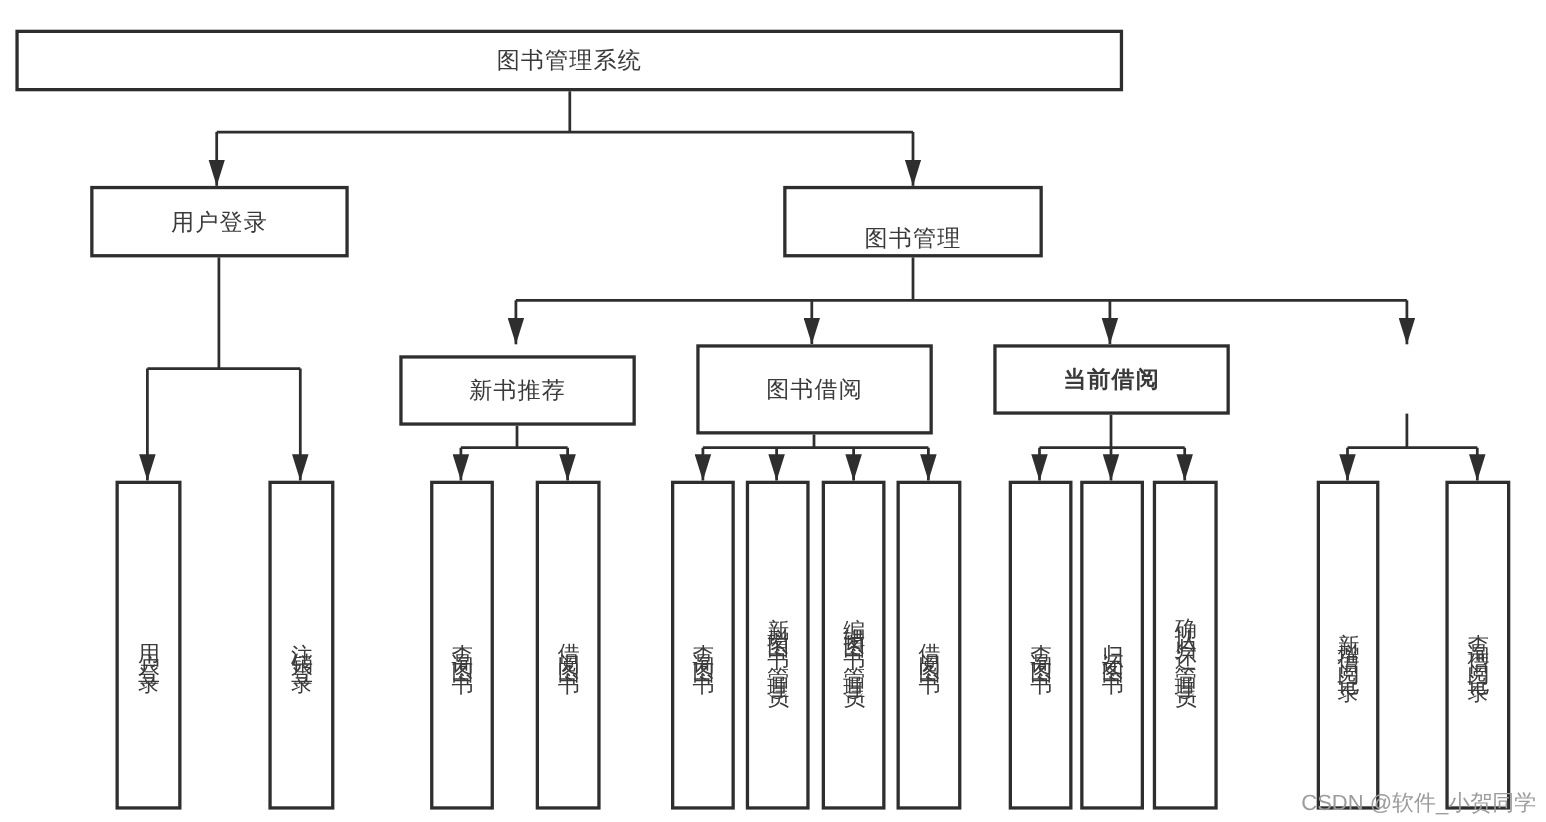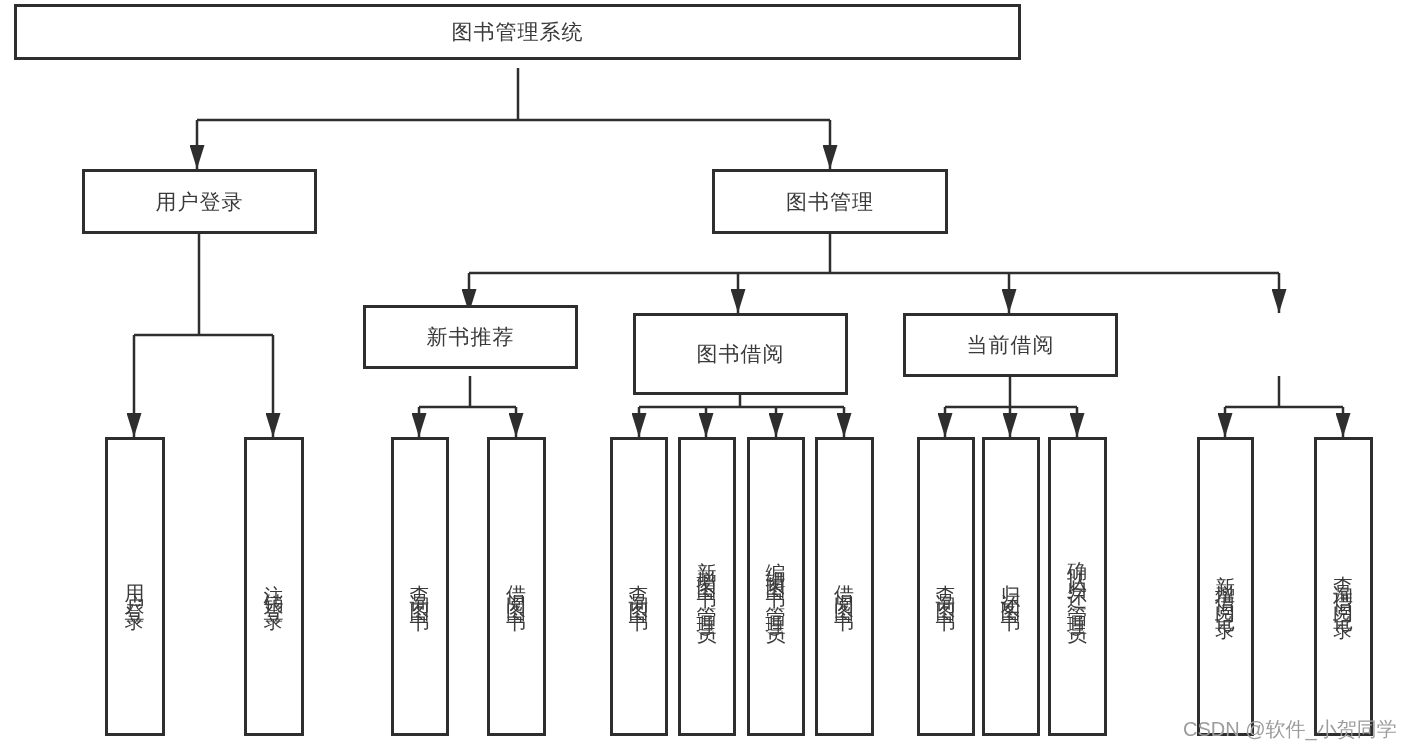--- a/index.html
+++ b/index.html
@@ -103,38 +103,38 @@
       <path d="M1010 407 V437" marker-end="url(#arrow)"></path>
       <path d="M1077 407 V437" marker-end="url(#arrow)"></path>
 
       <path d="M1279 376 V407"></path>
       <path d="M1225 407 H1343"></path>
       <path d="M1225 407 V437" marker-end="url(#arrow)"></path>
       <path d="M1343 407 V437" marker-end="url(#arrow)"></path>
     </g>
   </svg>
 
-  <div class="node h-node" style="left:14px; top:4px; width:1007px; height:56px;">
+  <div class="node h-node" style="left:14px; top:27px; width:1007px; height:56px;">
     <span>图书管理系统</span>
   </div>
 
   <div class="node h-node" style="left:82px; top:169px; width:235px; height:65px;">
     <span>用户登录</span>
   </div>
-  <div class="node h-node" style="left:712px; top:169px; width:236px; height:65px;">
+  <div class="node h-node" style="left:712px; top:169px; width:236px; height:65px;align-items:flex-end;">
     <span>图书管理</span>
   </div>
 
-  <div class="node h-node" style="left:363px; top:305px; width:215px; height:64px;">
+  <div class="node h-node" style="left:363px; top:323px; width:215px; height:64px;">
     <span>新书推荐</span>
   </div>
   <div class="node h-node" style="left:633px; top:313px; width:215px; height:82px;">
     <span>图书借阅</span>
   </div>
-  <div class="node h-node" style="left:903px; top:313px; width:215px; height:64px;">
+  <div class="node h-node" style="left:903px; top:313px; width:215px; height:64px;font-weight:bold;">
     <span>当前借阅</span>
   </div>
 
   <div class="node v-node" style="left:105px; top:437px; width:60px; height:299px;">
     <span>用户登录</span>
   </div>
   <div class="node v-node" style="left:244px; top:437px; width:60px; height:299px;">
     <span>注销登录</span>
   </div>
 

